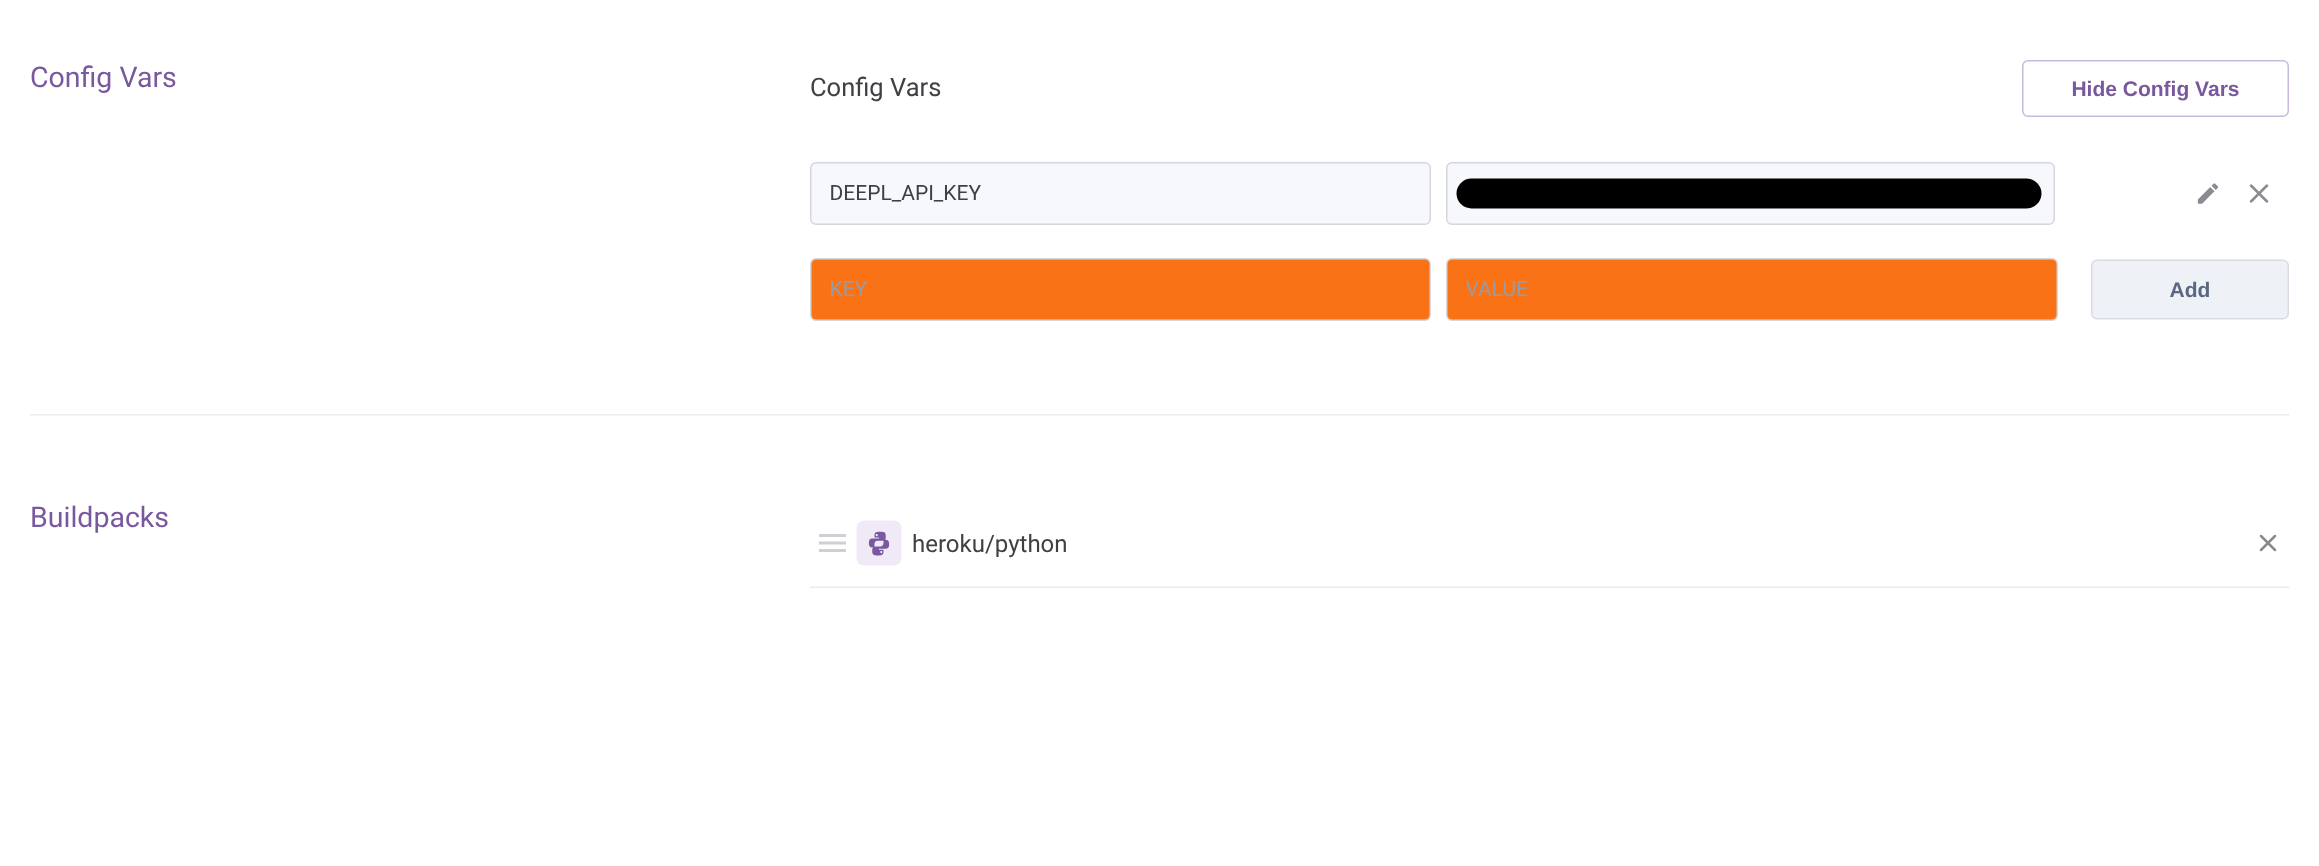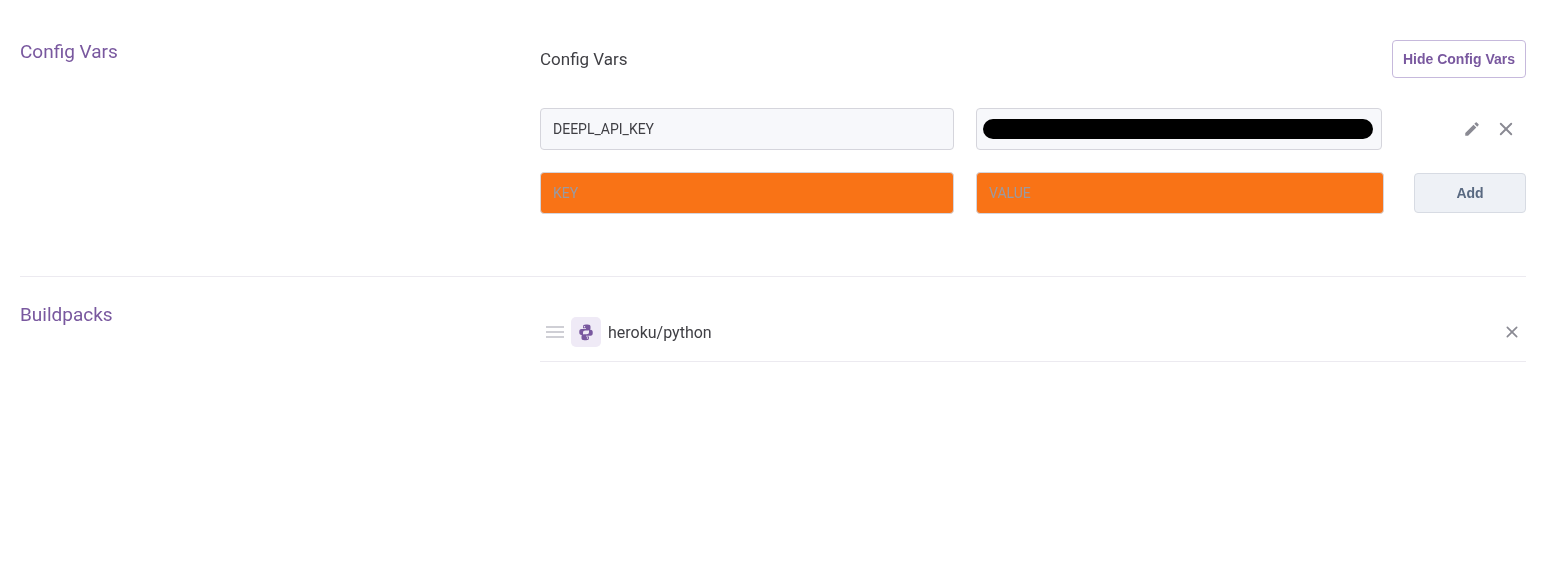--- a/index.html
+++ b/index.html
@@ -10,21 +10,21 @@
       width: 1546px;
       padding: 30px 20px;
     }
     .section {
       display: flex;
       gap: 40px;
       padding: 10px 0 40px 0;
     }
     .section + .section {
       border-top: 1px solid #eceaf0;
-      padding-top: 26px;
+      padding-top: 56px;
     }
     .left-col {
       width: 480px;
       flex-shrink: 0;
     }
     .right-col {
       flex: 1;
     }
     .section-title {
       color: #79589f;
@@ -53,29 +53,29 @@
       color: #3f3f44;
       font-size: 17px;
       font-weight: 400;
     }
     .btn-outline {
       background: #fff;
       border: 1px solid #c6b9dc;
       color: #79589f;
       font-weight: 600;
       font-size: 14px;
-      padding: 10px 10px;
+      padding: 10px 32px;
       border-radius: 4px;
       cursor: pointer;
       margin-left: 20px;
     }
     .config-row {
       display: flex;
       align-items: center;
-      gap: 22px;
+      gap: 10px;
       margin-bottom: 22px;
       justify-content: flex-end;
     }
     .config-row input[type="text"] {
       height: 42px;
       border: 1px solid #d5d5dc;
       border-radius: 4px;
       padding: 0 12px;
       font-size: 14px;
       color: #3f3f44;
@@ -114,21 +114,21 @@
       width: 20px;
       height: 20px;
       display: inline-flex;
       align-items: center;
       justify-content: center;
       color: #8a8a93;
       cursor: pointer;
     }
     .icon-btn svg { width: 18px; height: 18px; }
     .btn-add {
-      width: 112px;
+      width: 132px;
       height: 40px;
       background: #eef1f6;
       border: 1px solid #d7dbe3;
       border-radius: 4px;
       color: #596981;
       font-weight: 600;
       font-size: 14px;
       cursor: pointer;
       margin-left: auto;
     }

